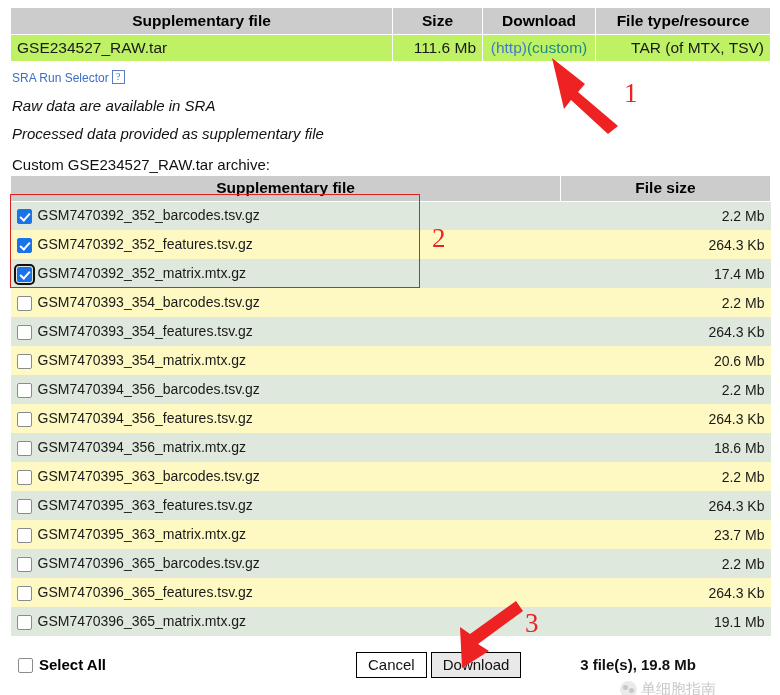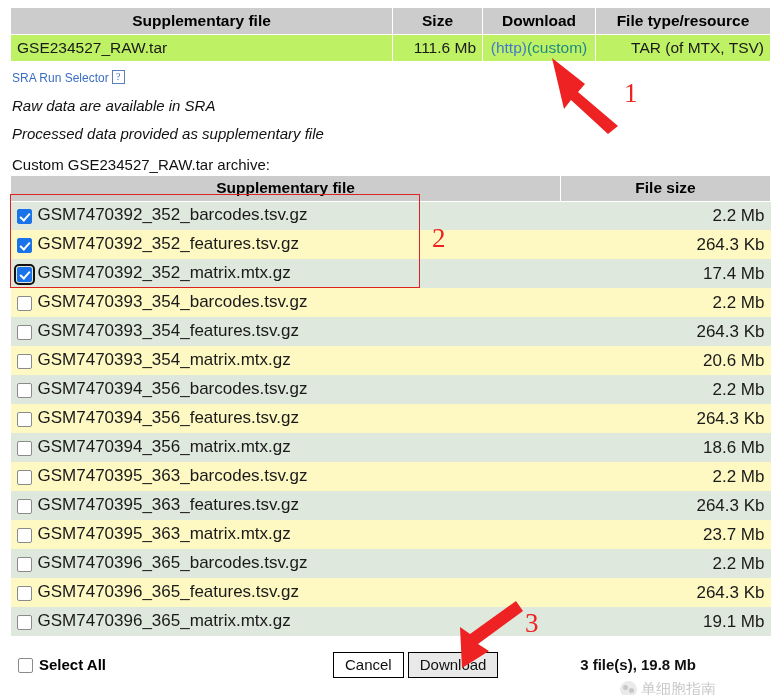--- a/index.html
+++ b/index.html
@@ -117,21 +117,21 @@
     border: 1px solid #ffffff;
     border-top: none;
     height: 25px;
     font-size: 15.5px;
   }
   .file-table td {
     padding: 2px 6px;
     height: 29px;
     border: none;
     color: #1a1a1a;
-    font-size: 17px;
+    font-size: 14px;
     white-space: nowrap;
     overflow: hidden;
   }
   .file-table tbody tr.even td { background: #dfe8dc; }
   .file-table tbody tr.odd  td { background: #fef9c3; }
   .cell-file { text-align: left; }
   .cell-size { text-align: right; padding-right: 10px; }
 
   
   .cbx {
@@ -173,21 +173,21 @@
   .select-all-wrap {
     position: absolute;
     left: 18px; top: 8px;
     font-size: 15px;
     font-weight: bold;
     white-space: nowrap;
     cursor: pointer;
   }
   .btn-row {
     position: absolute;
-    left: 333px; top: 4px;
+    left: 356px; top: 4px;
     display: flex;
     gap: 4px;
   }
   .btn {
     font-family: "Liberation Sans", sans-serif;
     font-size: 15px;
     color: #111111;
     border: 1px solid #000000;
     padding: 3px 11px;
     background: #ffffff;

